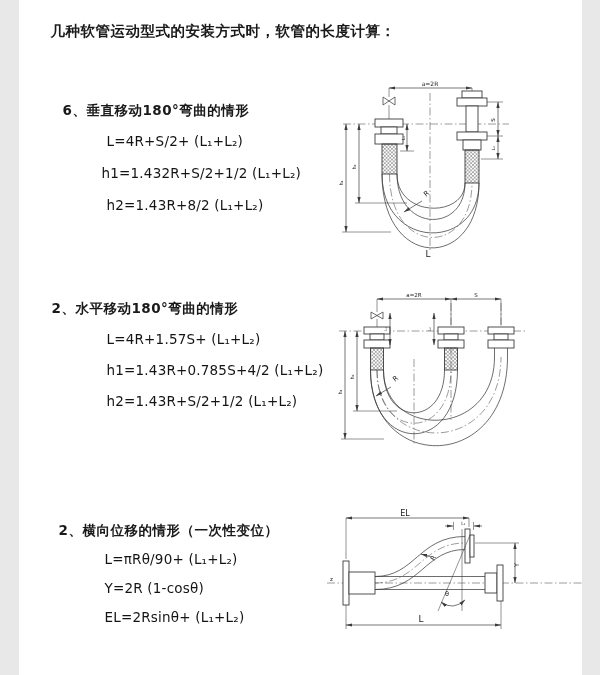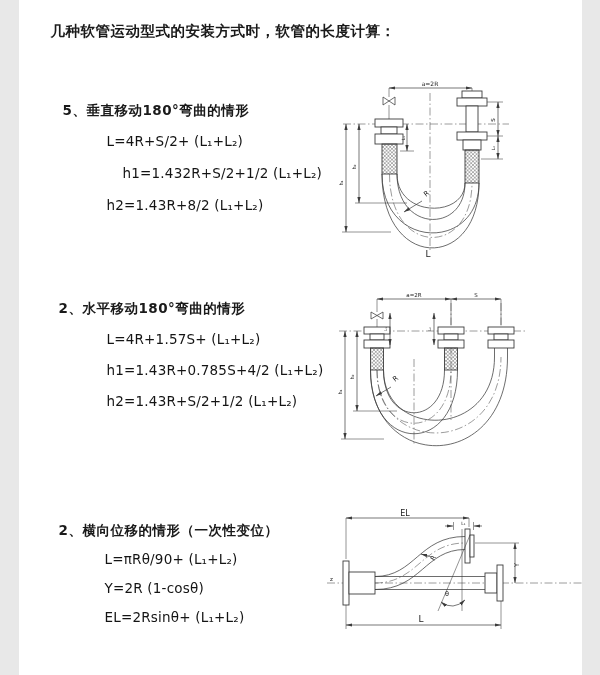--- a/index.html
+++ b/index.html
@@ -42,23 +42,23 @@
       </marker>
       <pattern id="xh" width="3.6" height="3.6" patternUnits="userSpaceOnUse">
         <path d="M0,0 L3.6,3.6 M3.6,0 L0,3.6" stroke="#606060" stroke-width="0.5"></path>
       </pattern>
     </defs>
   </svg>
 
   <div class="title">几种软管运动型式的安装方式时，软管的长度计算：</div>
 
   <div>
-    <div class="sec-head" style="left:44px; top:102px">5、垂直移动180°弯曲的情形</div>
+    <div class="sec-head" style="left:44px; top:102px">6、垂直移动180°弯曲的情形</div>
     <div class="formula" style="left:68px; top:133px">L=4R+S/2+ (L₁+L₂)</div>
-    <div class="formula" style="left:84px; top:165px">h1=1.432R+S/2+1/2 (L₁+L₂)</div>
+    <div class="formula" style="left:63px; top:165px">h1=1.432R+S/2+1/2 (L₁+L₂)</div>
     <div class="formula" style="left:68px; top:197px">h2=1.43R+8/2 (L₁+L₂)</div>
 
     <svg class="diag" style="left:310px; top:75px" width="290" height="188" viewBox="0 0 290 188">
 
       <line class="dim" x1="60" y1="13" x2="143" y2="13"></line>
       <text x="101" y="10.5" font-size="6" text-anchor="middle">a=2R</text>
       <line class="lnf" x1="143" y1="13" x2="143" y2="17"></line>
 
       <path class="ln" d="M54,22 L54,30 L66,22 L66,30 Z"></path>
       <line class="lnf" x1="60" y1="13" x2="60" y2="22"></line>
@@ -112,21 +112,21 @@
       <line class="dim" x1="169" y1="27" x2="169" y2="61"></line>
       <text x="166" y="45" font-size="5.5" text-anchor="middle" transform="rotate(-90 166 45)">S</text>
 
       <line class="dim" x1="169" y1="61" x2="169" y2="84"></line>
       <line class="lnf" x1="152" y1="84" x2="174" y2="84"></line>
       <text x="166" y="73" font-size="4.5" text-anchor="middle" transform="rotate(-90 166 73)">L₂</text>
     </svg>
   </div>
 
   <div>
-    <div class="sec-head" style="left:40px; top:300px">2、水平移动180°弯曲的情形</div>
+    <div class="sec-head" style="left:33px; top:300px">2、水平移动180°弯曲的情形</div>
     <div class="formula" style="left:68px; top:331px">L=4R+1.57S+ (L₁+L₂)</div>
     <div class="formula" style="left:68px; top:362px">h1=1.43R+0.785S+4/2 (L₁+L₂)</div>
     <div class="formula" style="left:68px; top:393px">h2=1.43R+S/2+1/2 (L₁+L₂)</div>
 
     <svg class="diag" style="left:310px; top:287px" width="290" height="168" viewBox="0 0 290 168">
 
       <line class="dim" x1="48" y1="12" x2="122" y2="12"></line>
       <text x="85" y="9.5" font-size="5.5" text-anchor="middle">a=2R</text>
       <line class="dim" x1="122" y1="12" x2="172" y2="12"></line>
       <text x="147" y="9.5" font-size="5.5" text-anchor="middle">S</text>

